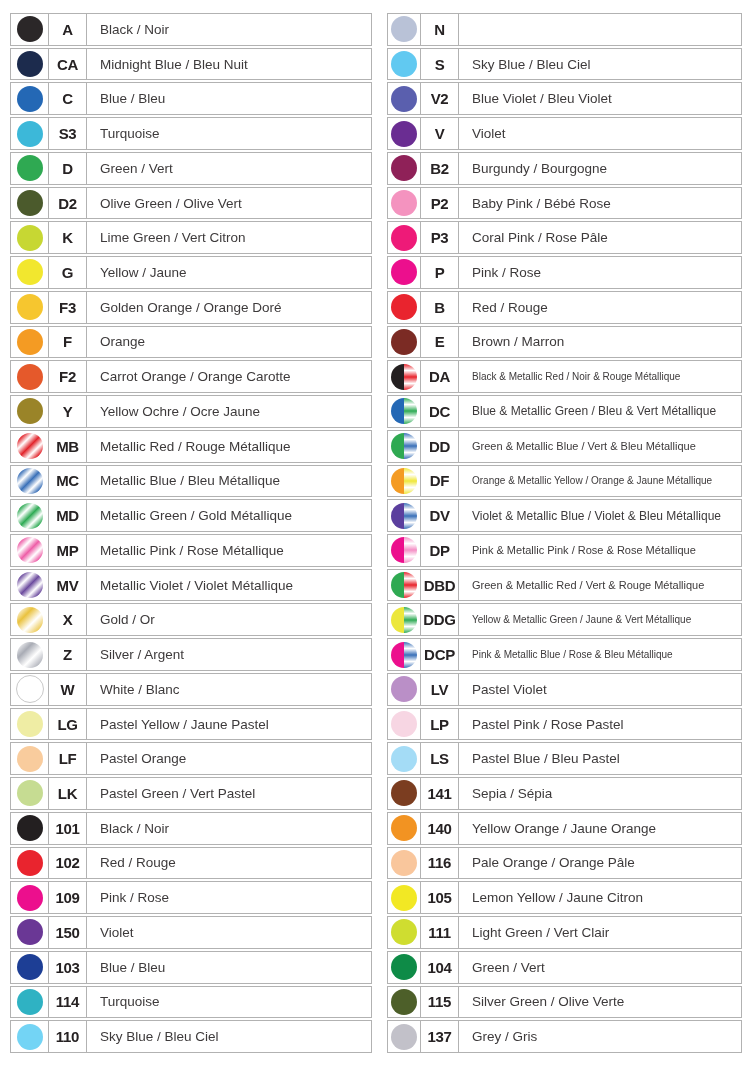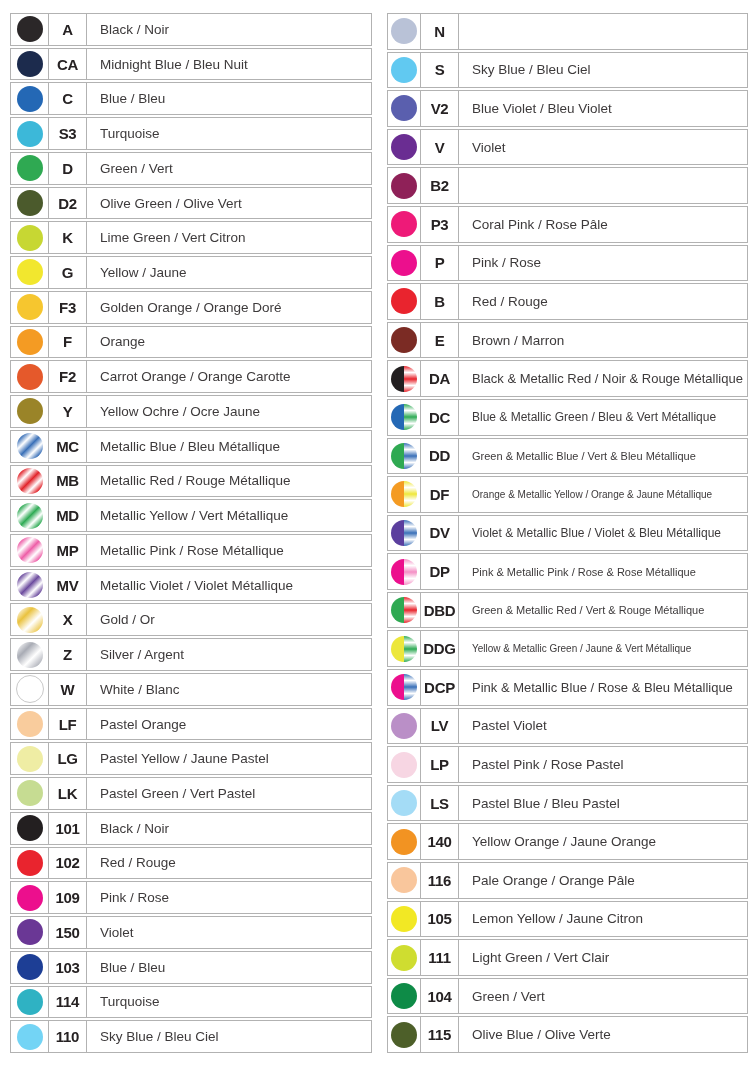--- a/index.html
+++ b/index.html
@@ -118,38 +118,38 @@
   </div>
       <div class="row">
     <div class="cell swatch-cell">
       <span class="swatch" style="background: rgb(154, 132, 40);"></span>
     </div>
     <div class="cell code-cell">Y</div>
     <div class="cell name-cell">Yellow Ochre / Ocre Jaune</div>
   </div>
       <div class="row">
     <div class="cell swatch-cell">
+      <span class="swatch" style="background: linear-gradient(135deg, rgb(255, 255, 255) 0%, rgb(226, 36, 43) 15%, rgb(255, 255, 255) 32%, rgb(226, 36, 43) 50%, rgb(255, 255, 255) 68%, rgb(226, 36, 43) 85%, rgb(255, 255, 255) 100%);"></span>
+    </div>
+    <div class="cell code-cell">MB</div>
+    <div class="cell name-cell">Metallic Red / Rouge Métallique</div>
+  </div>
+      <div class="row">
+    <div class="cell swatch-cell">
       <span class="swatch" style="background: linear-gradient(135deg, rgb(255, 255, 255) 0%, rgb(58, 112, 184) 15%, rgb(255, 255, 255) 32%, rgb(58, 112, 184) 50%, rgb(255, 255, 255) 68%, rgb(58, 112, 184) 85%, rgb(255, 255, 255) 100%);"></span>
     </div>
     <div class="cell code-cell">MC</div>
     <div class="cell name-cell">Metallic Blue / Bleu Métallique</div>
   </div>
       <div class="row">
     <div class="cell swatch-cell">
-      <span class="swatch" style="background: linear-gradient(135deg, rgb(255, 255, 255) 0%, rgb(226, 36, 43) 15%, rgb(255, 255, 255) 32%, rgb(226, 36, 43) 50%, rgb(255, 255, 255) 68%, rgb(226, 36, 43) 85%, rgb(255, 255, 255) 100%);"></span>
-    </div>
-    <div class="cell code-cell">MB</div>
-    <div class="cell name-cell">Metallic Red / Rouge Métallique</div>
-  </div>
-      <div class="row">
-    <div class="cell swatch-cell">
       <span class="swatch" style="background: linear-gradient(135deg, rgb(255, 255, 255) 0%, rgb(47, 171, 85) 15%, rgb(255, 255, 255) 32%, rgb(47, 171, 85) 50%, rgb(255, 255, 255) 68%, rgb(47, 171, 85) 85%, rgb(255, 255, 255) 100%);"></span>
     </div>
     <div class="cell code-cell">MD</div>
-    <div class="cell name-cell">Metallic Yellow / Vert Métallique</div>
+    <div class="cell name-cell">Metallic Green / Gold Métallique</div>
   </div>
       <div class="row">
     <div class="cell swatch-cell">
       <span class="swatch" style="background: linear-gradient(135deg, rgb(255, 255, 255) 0%, rgb(238, 95, 168) 15%, rgb(255, 255, 255) 32%, rgb(238, 95, 168) 50%, rgb(255, 255, 255) 68%, rgb(238, 95, 168) 85%, rgb(255, 255, 255) 100%);"></span>
     </div>
     <div class="cell code-cell">MP</div>
     <div class="cell name-cell">Metallic Pink / Rose Métallique</div>
   </div>
       <div class="row">
     <div class="cell swatch-cell">
@@ -174,34 +174,34 @@
   </div>
       <div class="row">
     <div class="cell swatch-cell">
       <span class="swatch" style="background: rgb(255, 255, 255); border: 1px solid rgb(201, 201, 201);"></span>
     </div>
     <div class="cell code-cell">W</div>
     <div class="cell name-cell">White / Blanc</div>
   </div>
       <div class="row">
     <div class="cell swatch-cell">
+      <span class="swatch" style="background: rgb(239, 237, 164);"></span>
+    </div>
+    <div class="cell code-cell">LG</div>
+    <div class="cell name-cell">Pastel Yellow / Jaune Pastel</div>
+  </div>
+      <div class="row">
+    <div class="cell swatch-cell">
       <span class="swatch" style="background: rgb(249, 204, 157);"></span>
     </div>
     <div class="cell code-cell">LF</div>
     <div class="cell name-cell">Pastel Orange</div>
   </div>
       <div class="row">
     <div class="cell swatch-cell">
-      <span class="swatch" style="background: rgb(239, 237, 164);"></span>
-    </div>
-    <div class="cell code-cell">LG</div>
-    <div class="cell name-cell">Pastel Yellow / Jaune Pastel</div>
-  </div>
-      <div class="row">
-    <div class="cell swatch-cell">
       <span class="swatch" style="background: rgb(198, 220, 146);"></span>
     </div>
     <div class="cell code-cell">LK</div>
     <div class="cell name-cell">Pastel Green / Vert Pastel</div>
   </div>
       <div class="row">
     <div class="cell swatch-cell">
       <span class="swatch" style="background: rgb(35, 31, 32);"></span>
     </div>
     <div class="cell code-cell">101</div>
@@ -276,20 +276,28 @@
       <span class="swatch" style="background: rgb(106, 45, 146);"></span>
     </div>
     <div class="cell code-cell">V</div>
     <div class="cell name-cell">Violet</div>
   </div>
       <div class="row">
     <div class="cell swatch-cell">
       <span class="swatch" style="background: rgb(143, 33, 88);"></span>
     </div>
     <div class="cell code-cell">B2</div>
+    <div class="cell name-cell">Burgundy / Bourgogne</div>
+  </div>
+      <div class="row">
+    <div class="cell swatch-cell">
+      <span class="swatch" style="background: rgb(244, 147, 191);"></span>
+    </div>
+    <div class="cell code-cell">P2</div>
+    <div class="cell name-cell">Baby Pink / Bébé Rose</div>
   </div>
       <div class="row">
     <div class="cell swatch-cell">
       <span class="swatch" style="background: rgb(238, 26, 120);"></span>
     </div>
     <div class="cell code-cell">P3</div>
     <div class="cell name-cell">Coral Pink / Rose Pâle</div>
   </div>
       <div class="row">
     <div class="cell swatch-cell">
@@ -310,21 +318,21 @@
       <span class="swatch" style="background: rgb(123, 43, 36);"></span>
     </div>
     <div class="cell code-cell">E</div>
     <div class="cell name-cell">Brown / Marron</div>
   </div>
       <div class="row">
     <div class="cell swatch-cell">
       <span class="swatch" style="background: linear-gradient(to right, rgb(35, 31, 32) 0%, rgb(35, 31, 32) 50%, rgba(255, 255, 255, 0) 50%), linear-gradient(rgb(232, 36, 44) 0%, rgb(255, 255, 255) 25%, rgb(232, 36, 44) 50%, rgb(255, 255, 255) 75%, rgb(232, 36, 44) 100%);"></span>
     </div>
     <div class="cell code-cell">DA</div>
-    <div class="cell name-cell" style="font-size: 13px;">Black &amp; Metallic Red / Noir &amp; Rouge Métallique</div>
+    <div class="cell name-cell" style="font-size: 10px;">Black &amp; Metallic Red / Noir &amp; Rouge Métallique</div>
   </div>
       <div class="row">
     <div class="cell swatch-cell">
       <span class="swatch" style="background: linear-gradient(to right, rgb(36, 104, 181) 0%, rgb(36, 104, 181) 50%, rgba(255, 255, 255, 0) 50%), linear-gradient(rgb(47, 171, 85) 0%, rgb(255, 255, 255) 25%, rgb(47, 171, 85) 50%, rgb(255, 255, 255) 75%, rgb(47, 171, 85) 100%);"></span>
     </div>
     <div class="cell code-cell">DC</div>
     <div class="cell name-cell" style="font-size: 12px;">Blue &amp; Metallic Green / Bleu &amp; Vert Métallique</div>
   </div>
       <div class="row">
     <div class="cell swatch-cell">
@@ -366,21 +374,21 @@
       <span class="swatch" style="background: linear-gradient(to right, rgb(236, 231, 60) 0%, rgb(236, 231, 60) 50%, rgba(255, 255, 255, 0) 50%), linear-gradient(rgb(47, 171, 85) 0%, rgb(255, 255, 255) 25%, rgb(47, 171, 85) 50%, rgb(255, 255, 255) 75%, rgb(47, 171, 85) 100%);"></span>
     </div>
     <div class="cell code-cell">DDG</div>
     <div class="cell name-cell" style="font-size: 10px;">Yellow &amp; Metallic Green / Jaune &amp; Vert Métallique</div>
   </div>
       <div class="row">
     <div class="cell swatch-cell">
       <span class="swatch" style="background: linear-gradient(to right, rgb(236, 15, 141) 0%, rgb(236, 15, 141) 50%, rgba(255, 255, 255, 0) 50%), linear-gradient(rgb(58, 112, 184) 0%, rgb(255, 255, 255) 25%, rgb(58, 112, 184) 50%, rgb(255, 255, 255) 75%, rgb(58, 112, 184) 100%);"></span>
     </div>
     <div class="cell code-cell">DCP</div>
-    <div class="cell name-cell" style="font-size: 13px;">Pink &amp; Metallic Blue / Rose &amp; Bleu Métallique</div>
+    <div class="cell name-cell" style="font-size: 10px;">Pink &amp; Metallic Blue / Rose &amp; Bleu Métallique</div>
   </div>
       <div class="row">
     <div class="cell swatch-cell">
       <span class="swatch" style="background: rgb(186, 143, 199);"></span>
     </div>
     <div class="cell code-cell">LV</div>
     <div class="cell name-cell">Pastel Violet</div>
   </div>
       <div class="row">
     <div class="cell swatch-cell">
@@ -391,20 +399,27 @@
   </div>
       <div class="row">
     <div class="cell swatch-cell">
       <span class="swatch" style="background: rgb(164, 220, 246);"></span>
     </div>
     <div class="cell code-cell">LS</div>
     <div class="cell name-cell">Pastel Blue / Bleu Pastel</div>
   </div>
       <div class="row">
     <div class="cell swatch-cell">
+      <span class="swatch" style="background: rgb(123, 61, 32);"></span>
+    </div>
+    <div class="cell code-cell">141</div>
+    <div class="cell name-cell">Sepia / Sépia</div>
+  </div>
+      <div class="row">
+    <div class="cell swatch-cell">
       <span class="swatch" style="background: rgb(242, 147, 34);"></span>
     </div>
     <div class="cell code-cell">140</div>
     <div class="cell name-cell">Yellow Orange / Jaune Orange</div>
   </div>
       <div class="row">
     <div class="cell swatch-cell">
       <span class="swatch" style="background: rgb(249, 198, 156);"></span>
     </div>
     <div class="cell code-cell">116</div>
@@ -429,16 +444,23 @@
       <span class="swatch" style="background: rgb(14, 139, 71);"></span>
     </div>
     <div class="cell code-cell">104</div>
     <div class="cell name-cell">Green / Vert</div>
   </div>
       <div class="row">
     <div class="cell swatch-cell">
       <span class="swatch" style="background: rgb(77, 95, 41);"></span>
     </div>
     <div class="cell code-cell">115</div>
-    <div class="cell name-cell">Olive Blue / Olive Verte</div>
+    <div class="cell name-cell">Silver Green / Olive Verte</div>
+  </div>
+      <div class="row">
+    <div class="cell swatch-cell">
+      <span class="swatch" style="background: rgb(194, 193, 201);"></span>
+    </div>
+    <div class="cell code-cell">137</div>
+    <div class="cell name-cell">Grey / Gris</div>
   </div>
     </div>
 </div>
 
 </body></html>

